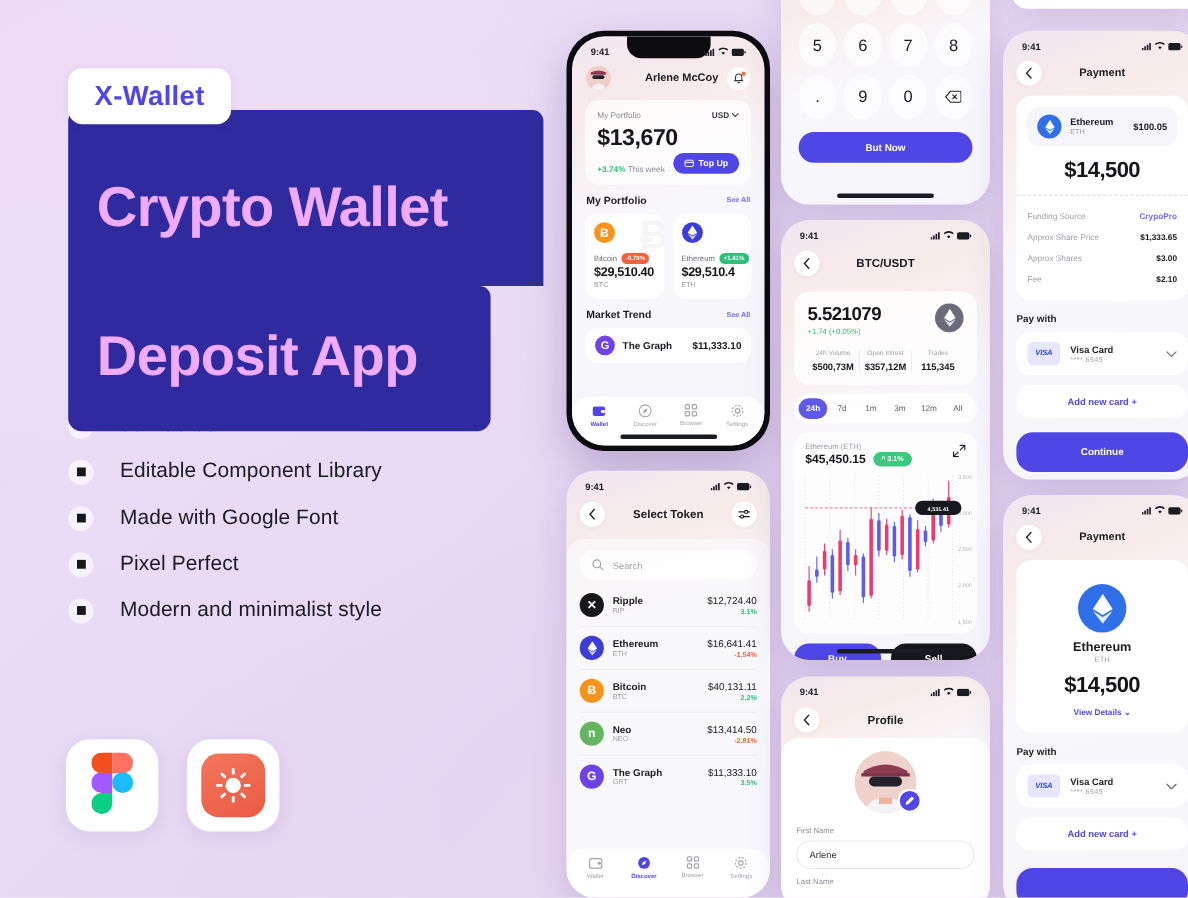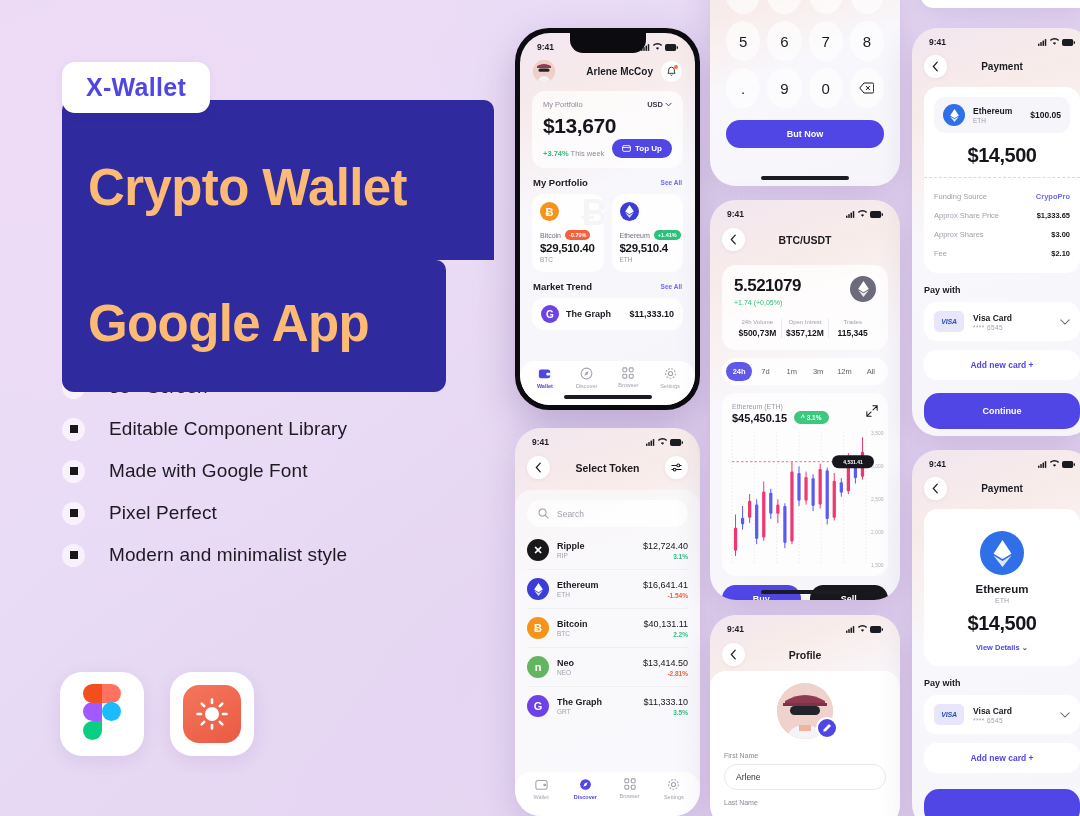--- a/index.html
+++ b/index.html
@@ -25,21 +25,21 @@
   }
   .band1{
     position:absolute;left:0;top:38px;width:432px;height:160px;background:#2f2a9e;
     border-radius:10px 10px 0 0;z-index:2;
   }
   .band2{
     position:absolute;left:0;top:198px;width:384px;height:132px;background:#2f2a9e;
     border-radius:0 10px 12px 12px;z-index:2;
   }
   .band1 h1,.band2 h1{
-    color:#fdba74;font-size:51px;line-height:1;font-weight:bold;letter-spacing:-.6px;
+    color:#f0abfc;font-size:51px;line-height:1;font-weight:bold;letter-spacing:-.6px;
     position:absolute;left:26px;
   }
   .band1 h1{top:62px;}
   .band2 h1{top:38px;}
 
   .features{position:absolute;left:62px;top:366px;}
   .feat{display:flex;align-items:center;gap:24px;height:42px;}
   .feat .dotwrap{
     width:23px;height:23px;border-radius:50%;background:rgba(255,255,255,.62);
     display:flex;align-items:center;justify-content:center;flex:0 0 23px;
@@ -241,21 +241,21 @@
 </head>
 <body>
 
 <div class="bgwash"></div>
 
 <div class="hero">
   <div class="band1">
     <h1>Crypto Wallet</h1>
   </div>
   <div class="band2">
-    <h1>Google App</h1>
+    <h1>Deposit App</h1>
   </div>
   <div class="badge">X-Wallet</div>
 </div>
 
 <div class="features">
   <div class="feat">
     <span class="dotwrap">
         <i></i>
       </span>
     <span class="lbl">35+ Screen</span>

